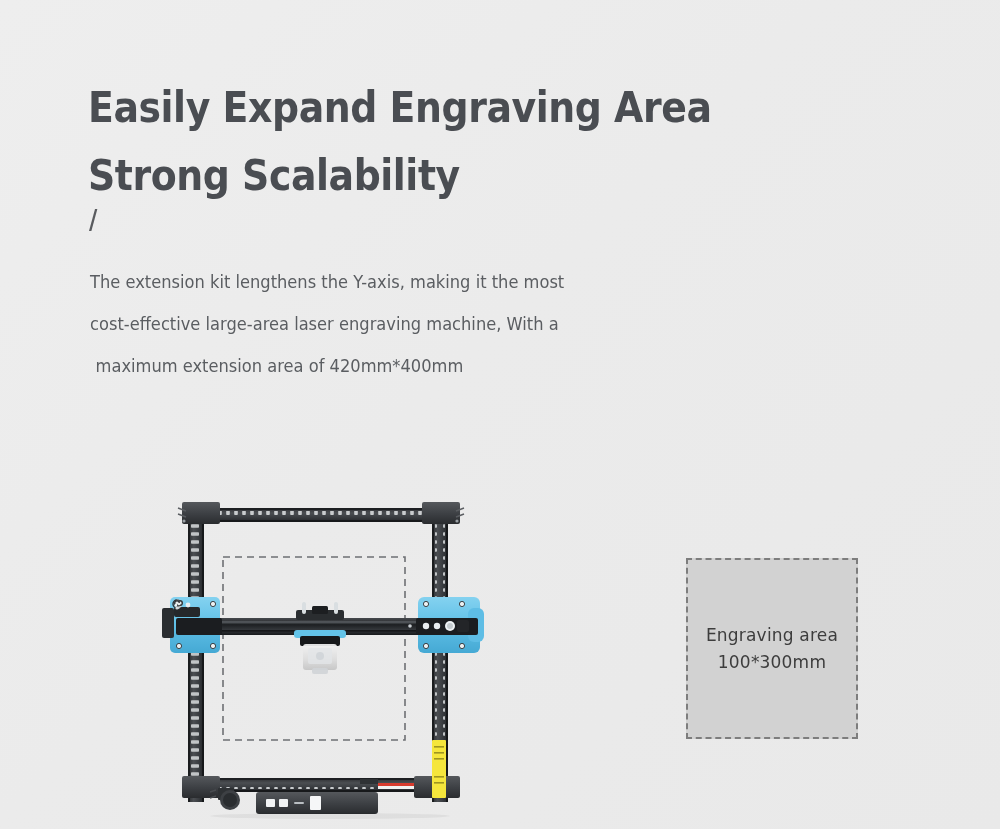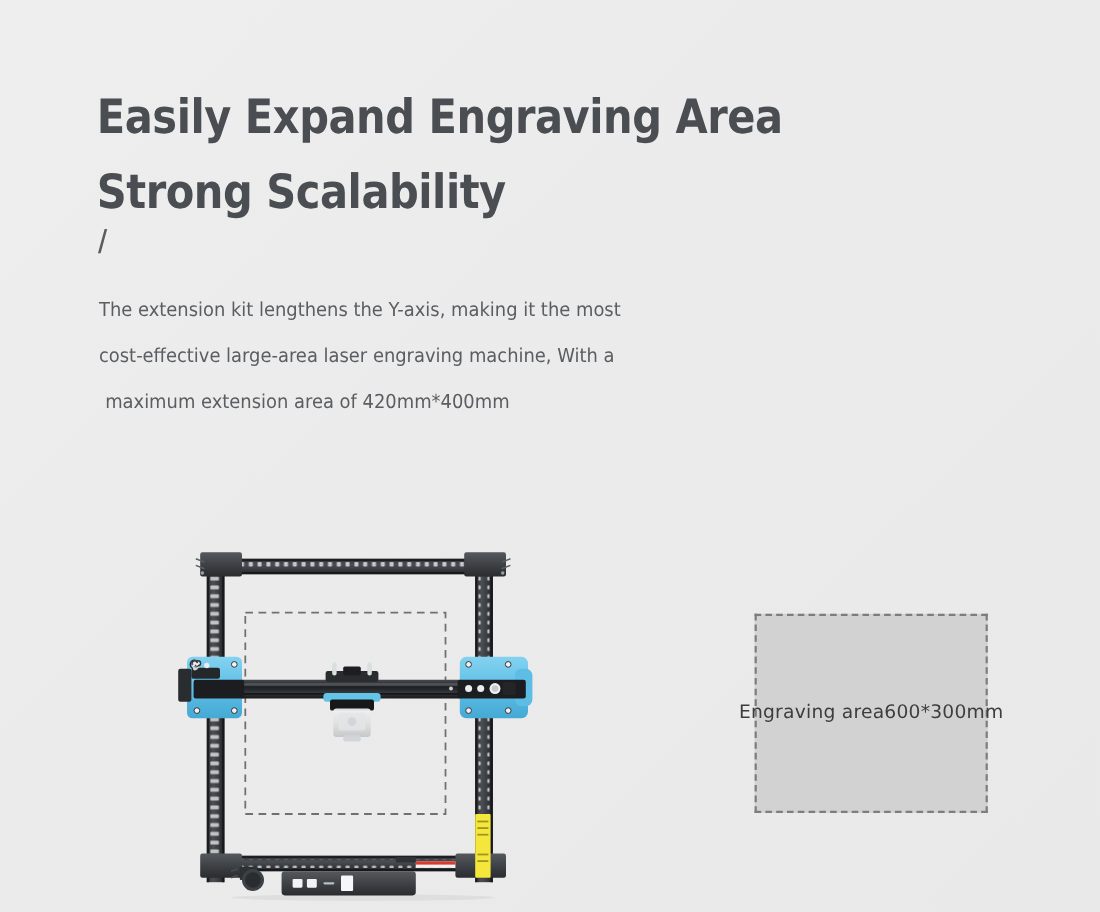--- a/index.html
+++ b/index.html
@@ -65,27 +65,27 @@
     transform-origin: left top;
   }
   .body-line { display: block; white-space: nowrap; }
   .body-line.indent { padding-left: 6px; }
 
   
   .engraving-box {
     position: absolute;
     left: 686px;
     top: 558px;
-    width: 212px;
+    width: 172px;
     height: 181px;
     background: #d2d2d2;
     border: 2px dashed #7d7d7d;
     box-sizing: border-box;
     display: flex;
-    flex-direction: row;
+    flex-direction: column;
     align-items: center;
     justify-content: center;
   }
   .engraving-box .eb-line {
     color: #3d3d3d;
     font-family: "DejaVu Sans", sans-serif;
     font-size: 17px;
     line-height: 27px;
     letter-spacing: 0.2px;
     white-space: nowrap;
@@ -114,21 +114,21 @@
   <div class="slash">/</div>
 
   <div class="body-copy">
     <span class="body-line">The extension kit lengthens the Y-axis, making it the most</span>
     <span class="body-line">cost-effective large-area laser engraving machine, With a</span>
     <span class="body-line indent">maximum extension area of 420mm*400mm</span>
   </div>
 
   <div class="engraving-box">
     <span class="eb-line">Engraving area</span>
-    <span class="eb-line">600*300mm</span>
+    <span class="eb-line">100*300mm</span>
   </div>
 
   <div class="machine">
     <svg width="340" height="330" viewBox="0 0 340 330" xmlns="http://www.w3.org/2000/svg">
       <defs>
         <linearGradient id="railV" x1="0" y1="0" x2="1" y2="0">
           <stop offset="0%" stop-color="#2b2d30"></stop>
           <stop offset="35%" stop-color="#4b4e52"></stop>
           <stop offset="65%" stop-color="#3a3d41"></stop>
           <stop offset="100%" stop-color="#232528"></stop>

